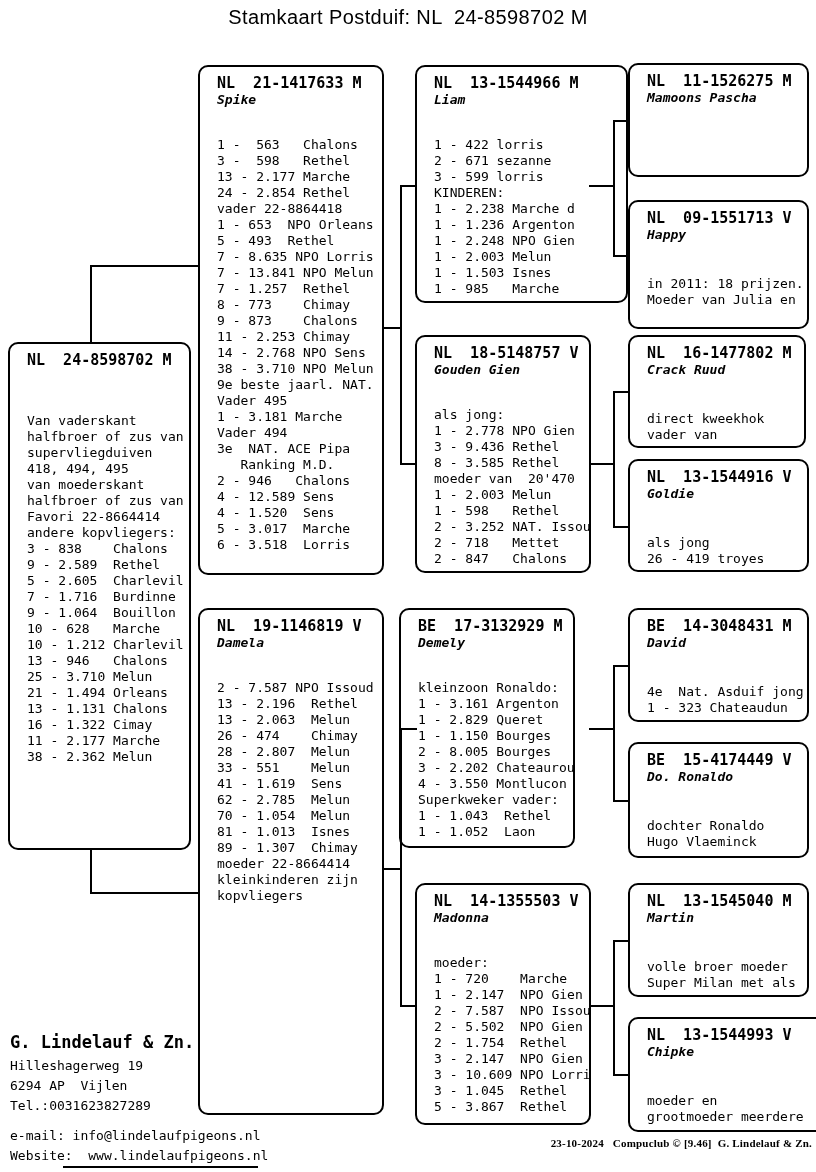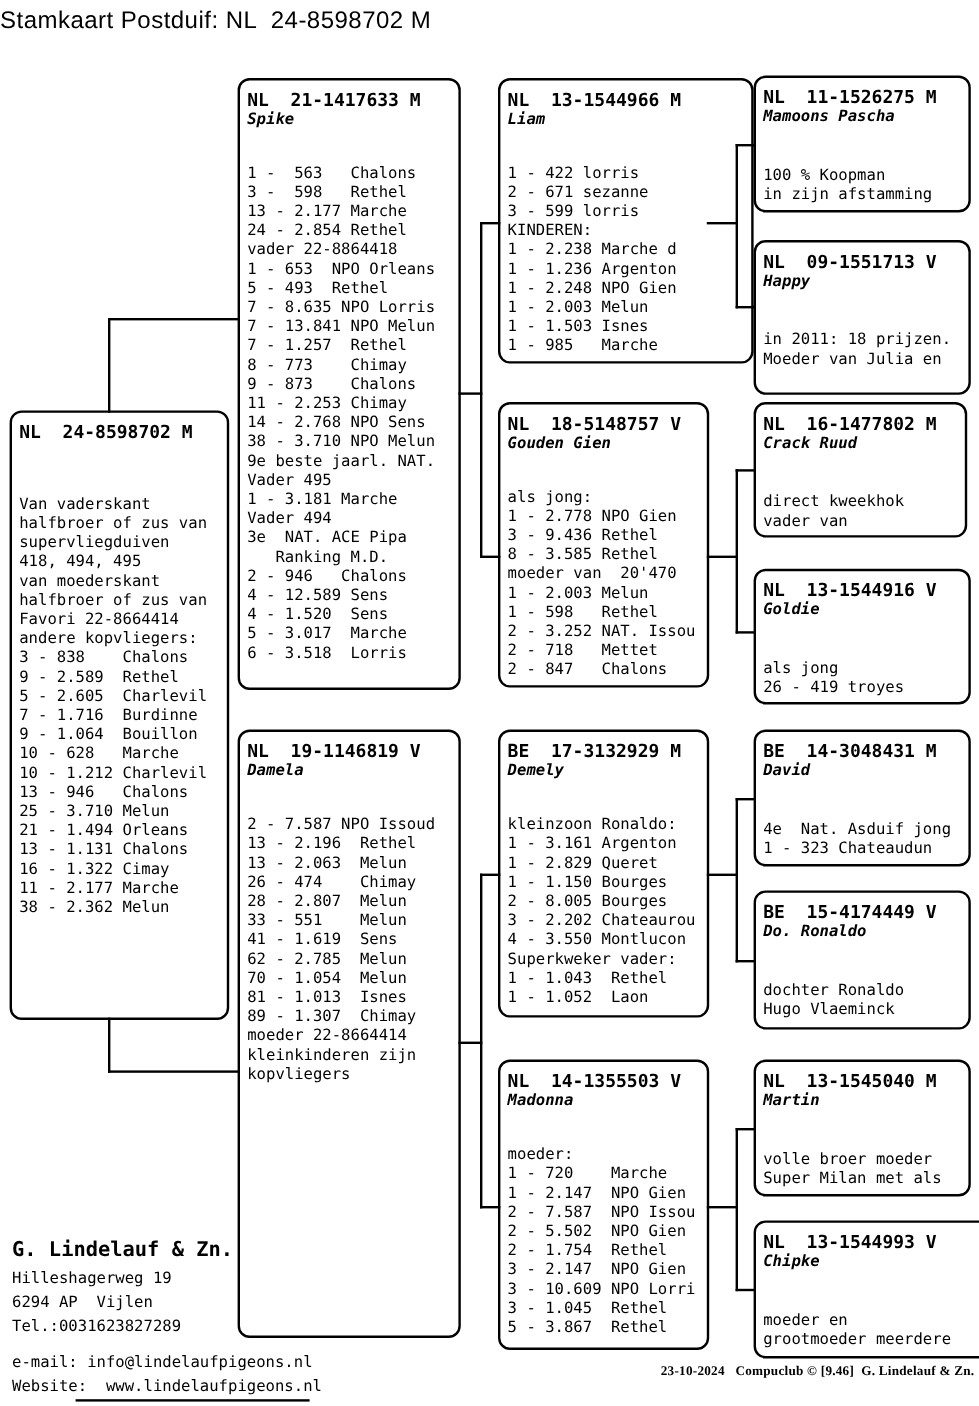--- a/index.html
+++ b/index.html
@@ -5,54 +5,54 @@
   html, body {
     margin: 0; padding: 0;
     width: 816px; height: 1172px;
     background: #ffffff;
     overflow: hidden;
   }
   body { position: relative; font-family: "DejaVu Sans Mono", monospace; color: #000; }
 
   .title {
     position: absolute; left: 0; top: 6px; width: 816px;
-    text-align: left;
+    text-align: center;
     font-family: "Liberation Sans", sans-serif;
     font-size: 20px; letter-spacing: 0.4px;
     white-space: pre;
   }
 
   .box {
     position: absolute;
     border: 2px solid #000;
     border-radius: 10px;
     background: #fff;
     box-sizing: border-box;
-    padding: 7px 2px 0 6px;
+    padding: 7px 2px 0 17px;
     overflow: hidden;
   }
   .ring { font-weight: bold; font-size: 15px; line-height: 18px; white-space: pre; }
   .pname { font-weight: bold; font-style: italic; font-size: 13px; line-height: 16px; min-height: 16px; white-space: pre; }
   .lines { margin-top: 29px; }
   .g4 .lines { margin-top: 33px; }
   #box-subject .lines { margin-top: 44px; }
   .line { font-size: 13px; line-height: 16px; height: 16px; white-space: pre; }
 
   
   #box-subject { left: 8px;   top: 342px;  width: 183px; height: 508px; }
   #box-father  { left: 198px; top: 65px;   width: 186px; height: 510px; }
   #box-mother  { left: 198px; top: 608px;  width: 186px; height: 507px; }
   #box-ff      { left: 415px; top: 65px;   width: 213px; height: 238px; }
   #box-fm      { left: 415px; top: 335px;  width: 176px; height: 238px; }
-  #box-mf      { left: 415px; top: 608px;  width: 176px; height: 240px; }
+  #box-mf      { left: 399px; top: 608px;  width: 176px; height: 240px; }
   #box-mm      { left: 415px; top: 883px;  width: 176px; height: 242px; }
   #box-fff     { left: 628px; top: 63px;   width: 181px; height: 114px; }
   #box-ffm     { left: 628px; top: 200px;  width: 181px; height: 129px; }
   #box-fmf     { left: 628px; top: 335px;  width: 178px; height: 113px; }
-  #box-fmm     { left: 628px; top: 474px;  width: 181px; height: 113px; }
+  #box-fmm     { left: 628px; top: 459px;  width: 181px; height: 113px; }
   #box-mff     { left: 628px; top: 608px;  width: 181px; height: 114px; }
   #box-mfm     { left: 628px; top: 742px;  width: 181px; height: 116px; }
   #box-mmf     { left: 628px; top: 883px;  width: 181px; height: 114px; }
   #box-mmm     { left: 628px; top: 1017px; width: 207px; height: 115px; }
 
   
   .h, .v { position: absolute; background: #000; }
   .h { height: 2px; }
   .v { width: 2px; }
 
@@ -224,24 +224,20 @@
       <div class="line">3 - 2.147  NPO Gien</div>
       <div class="line">3 - 10.609 NPO Lorri</div>
       <div class="line">3 - 1.045  Rethel</div>
       <div class="line">5 - 3.867  Rethel</div>
     </div>
 </div>
 
 <div class="box g4" id="box-fff">
   <div class="ring">NL  11-1526275 M</div>
   <div class="pname">Mamoons Pascha</div>
-  <div class="lines">
-      <div class="line">100 % Koopman</div>
-      <div class="line">in zijn afstamming</div>
-    </div>
 </div>
 <div class="box g4" id="box-ffm">
   <div class="ring">NL  09-1551713 V</div>
   <div class="pname">Happy</div>
   <div class="lines">
       <div class="line">in 2011: 18 prijzen.</div>
       <div class="line">Moeder van Julia en</div>
     </div>
 </div>
 <div class="box g4" id="box-fmf">

